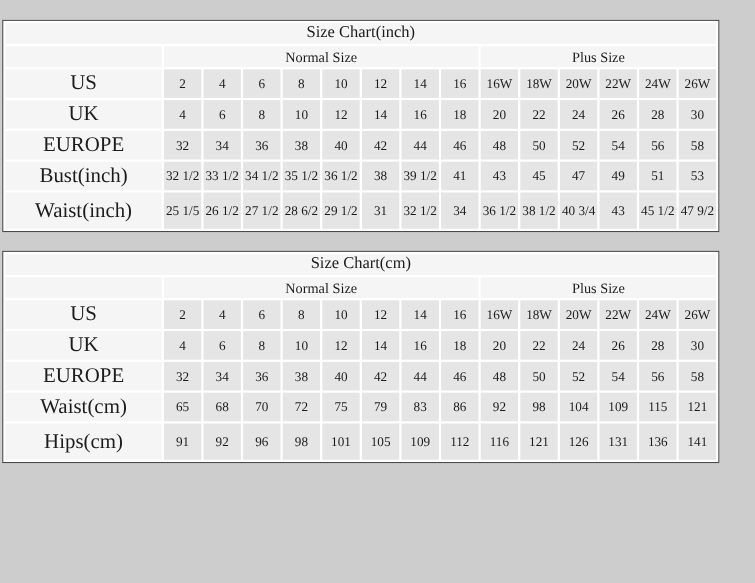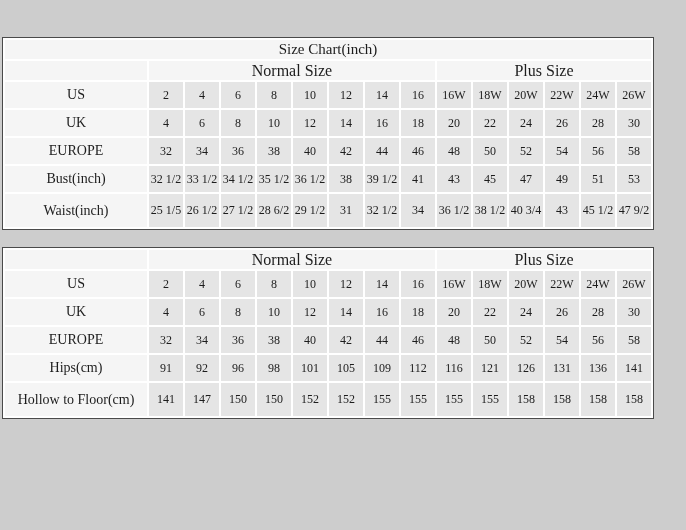--- a/index.html
+++ b/index.html
@@ -8,22 +8,21 @@
   }
   body {
     width: 686px;
     height: 530px;
     overflow: hidden;
     background: var(--page-bg, #cdcdcd);
     font-family: "Liberation Serif", serif;
     color: var(--text, #1c1c1c);
   }
   .charts-wrap {
-    padding-top: 3px;
-    margin-top: 34px;
+    padding-top: 18px;
   }
   table.size-chart {
     border-collapse: separate;
     border-spacing: 2px;
     background: var(--gap, #ffffff);
     border: 1px solid var(--border, #4a4a4a);
     margin-left: 2px;
   }
   table.size-chart + table.size-chart {
     margin-top: 17px;
@@ -36,31 +35,31 @@
     overflow: hidden;
   }
   .title-cell {
     background: var(--label-bg, #f5f5f5);
     height: 19px;
     font-size: 15px;
   }
   .group-cell {
     background: var(--label-bg, #f5f5f5);
     height: 19px;
-    font-size: 16px;
+    font-size: 13px;
   }
   .corner-cell {
     background: var(--label-bg, #f5f5f5);
     height: 19px;
     width: 142px;
   }
   .label-cell {
     background: var(--label-bg, #f5f5f5);
     width: 142px;
-    font-size: 14px;
+    font-size: 19px;
   }
   .data-cell {
     background: var(--cell-bg, #e5e5e5);
     width: 34px;
     font-size: 12px;
   }
   tr.data-row td {
     height: 26px;
   }
   tr.data-row:last-child td {
@@ -164,20 +163,23 @@
           <td class="data-cell">40 3/4</td>
           <td class="data-cell">43</td>
           <td class="data-cell">45 1/2</td>
           <td class="data-cell">47 9/2</td>
         </tr>
       </tbody>
     </table>
   <table class="size-chart">
       <tbody>
         <tr>
+          <td class="title-cell" colspan="15">Size Chart(cm)</td>
+        </tr>
+        <tr>
           <td class="corner-cell"></td>
           <td class="group-cell" colspan="8">Normal Size</td>
           <td class="group-cell" colspan="6">Plus Size</td>
         </tr>
         <tr class="data-row">
           <td class="label-cell">US</td>
           <td class="data-cell">2</td>
           <td class="data-cell">4</td>
           <td class="data-cell">6</td>
           <td class="data-cell">8</td>
@@ -220,48 +222,48 @@
           <td class="data-cell">44</td>
           <td class="data-cell">46</td>
           <td class="data-cell">48</td>
           <td class="data-cell">50</td>
           <td class="data-cell">52</td>
           <td class="data-cell">54</td>
           <td class="data-cell">56</td>
           <td class="data-cell">58</td>
         </tr>
         <tr class="data-row">
+          <td class="label-cell">Waist(cm)</td>
+          <td class="data-cell">65</td>
+          <td class="data-cell">68</td>
+          <td class="data-cell">70</td>
+          <td class="data-cell">72</td>
+          <td class="data-cell">75</td>
+          <td class="data-cell">79</td>
+          <td class="data-cell">83</td>
+          <td class="data-cell">86</td>
+          <td class="data-cell">92</td>
+          <td class="data-cell">98</td>
+          <td class="data-cell">104</td>
+          <td class="data-cell">109</td>
+          <td class="data-cell">115</td>
+          <td class="data-cell">121</td>
+        </tr>
+        <tr class="data-row">
           <td class="label-cell">Hips(cm)</td>
           <td class="data-cell">91</td>
           <td class="data-cell">92</td>
           <td class="data-cell">96</td>
           <td class="data-cell">98</td>
           <td class="data-cell">101</td>
           <td class="data-cell">105</td>
           <td class="data-cell">109</td>
           <td class="data-cell">112</td>
           <td class="data-cell">116</td>
           <td class="data-cell">121</td>
           <td class="data-cell">126</td>
           <td class="data-cell">131</td>
           <td class="data-cell">136</td>
           <td class="data-cell">141</td>
         </tr>
-        <tr class="data-row">
-          <td class="label-cell">Hollow to Floor(cm)</td>
-          <td class="data-cell">141</td>
-          <td class="data-cell">147</td>
-          <td class="data-cell">150</td>
-          <td class="data-cell">150</td>
-          <td class="data-cell">152</td>
-          <td class="data-cell">152</td>
-          <td class="data-cell">155</td>
-          <td class="data-cell">155</td>
-          <td class="data-cell">155</td>
-          <td class="data-cell">155</td>
-          <td class="data-cell">158</td>
-          <td class="data-cell">158</td>
-          <td class="data-cell">158</td>
-          <td class="data-cell">158</td>
-        </tr>
       </tbody>
     </table>
 </div>
 
 </body></html>

